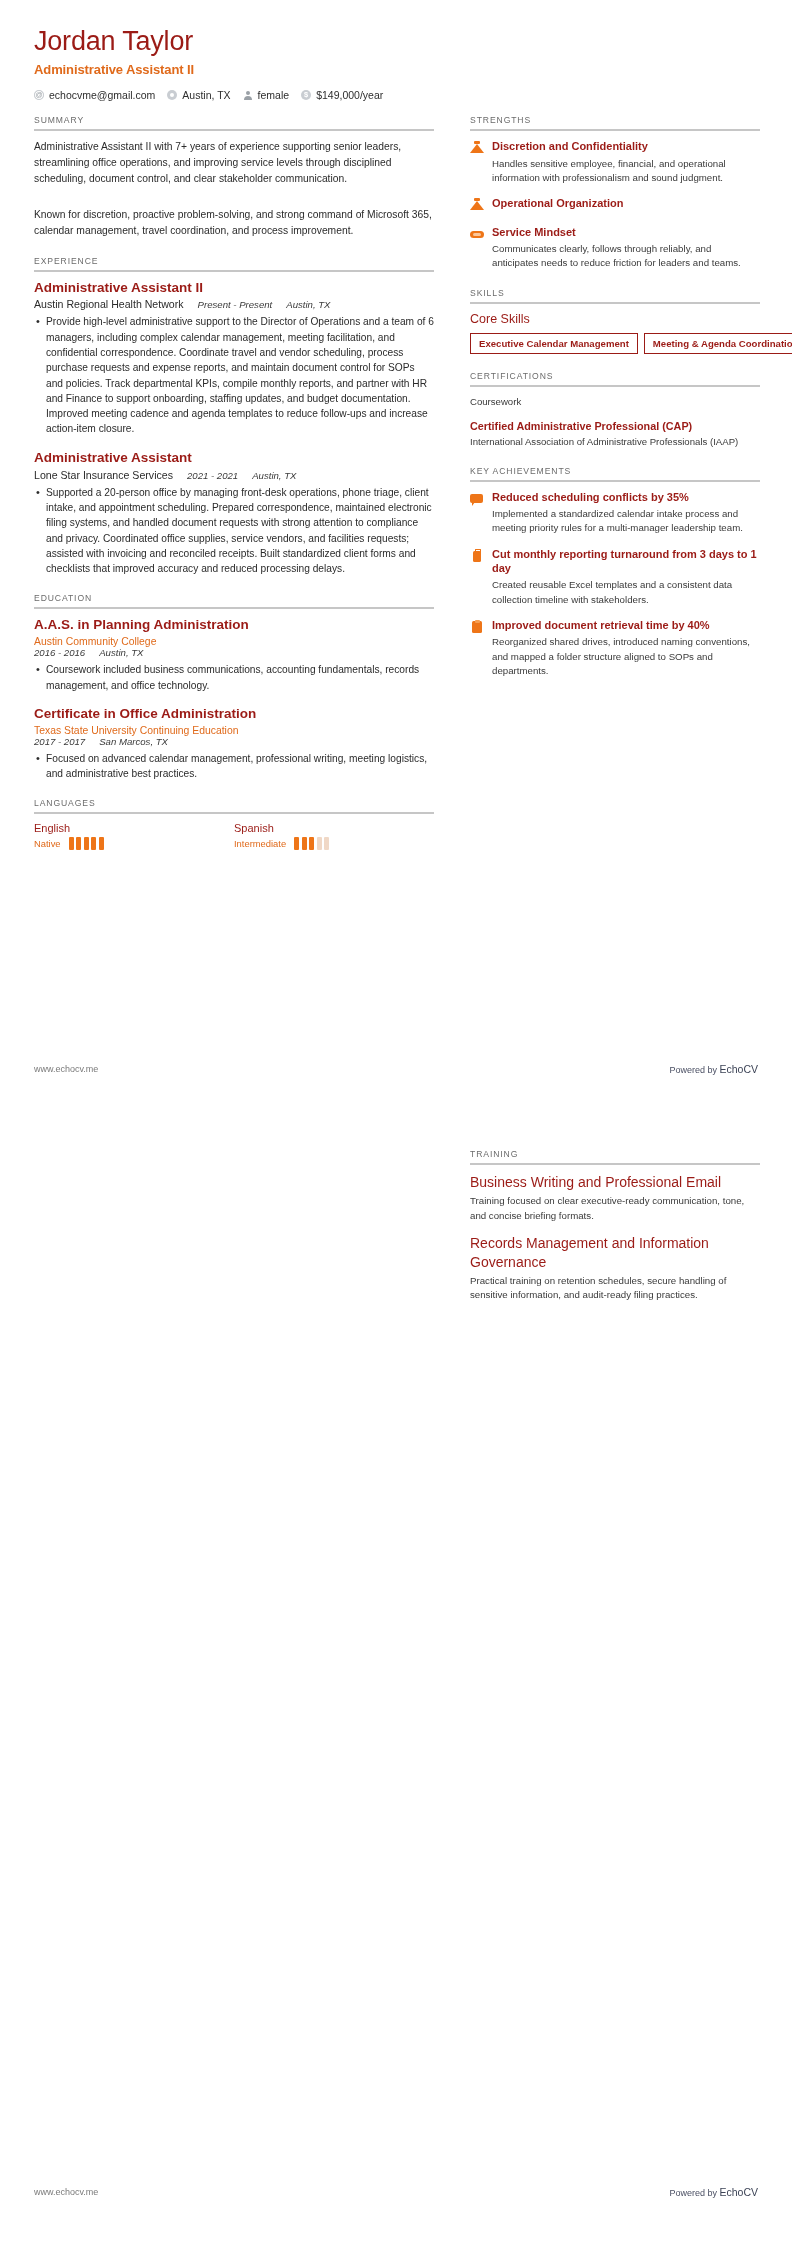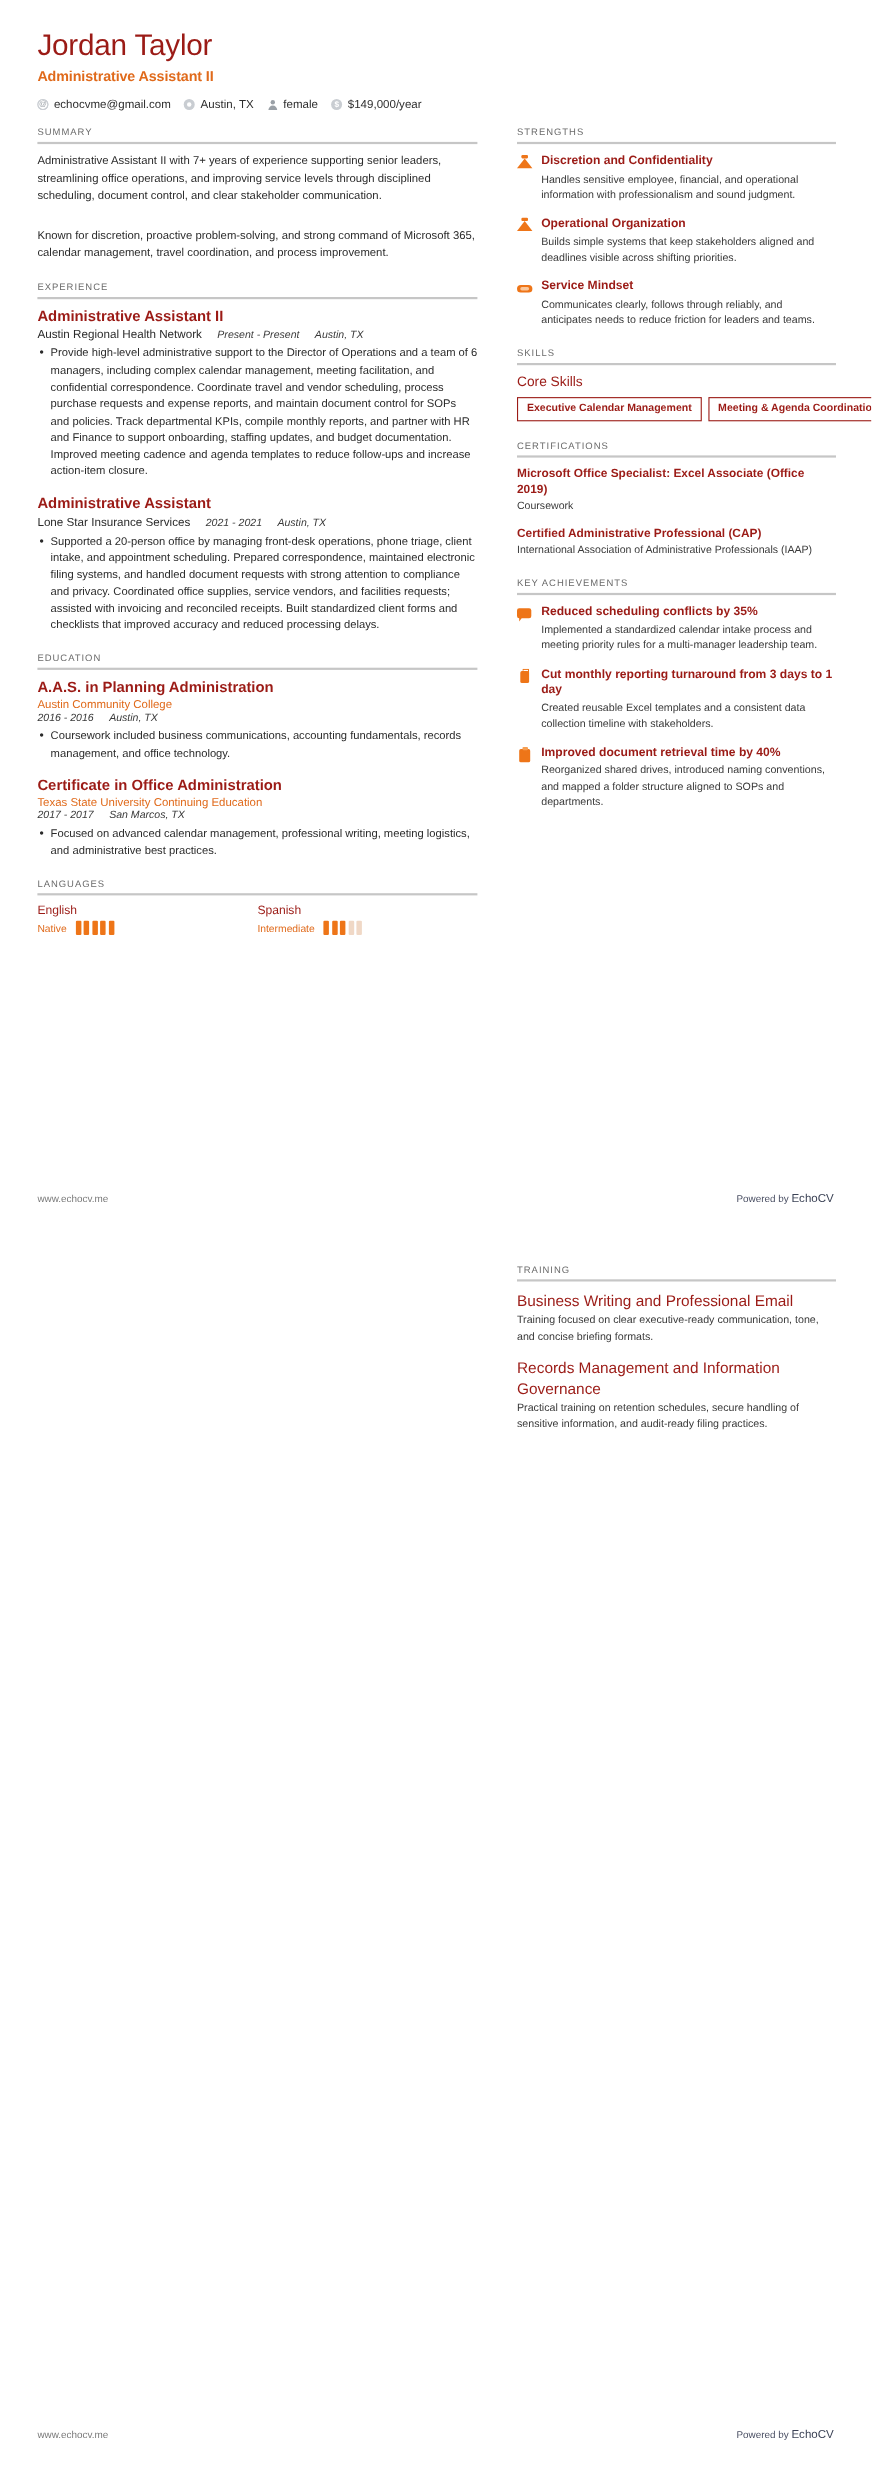--- a/index.html
+++ b/index.html
@@ -366,21 +366,21 @@
   .train-desc {
     font-size: 9.7px;
     line-height: 1.48;
     color: #3a3a3a;
   }
 
   
   .footer {
     position: absolute;
     left: 34px; right: 34px;
-    bottom: 27px;
+    bottom: 48px;
     display: flex;
     justify-content: space-between;
     align-items: center;
     font-size: 9px;
     color: #7a7a7a;
   }
   .footer-brand { color: #4a4f63; font-weight: 400; }
   .footer-brand b { font-weight: 400; font-size: 10.5px; color: #3c4356; }
 </style>
 </head>
@@ -527,21 +527,20 @@
             <div class="s-body">
               <div class="s-title">Discretion and Confidentiality</div>
               <div class="s-desc">Handles sensitive employee, financial, and operational information with professionalism and sound judgment.</div>
             </div>
           </div>
 
           <div class="strength">
             <span class="s-icon ico-flask"></span>
             <div class="s-body">
               <div class="s-title">Operational Organization</div>
-              <div class="s-desc">Builds simple systems that keep stakeholders aligned and deadlines visible across shifting priorities.</div>
             </div>
           </div>
 
           <div class="strength">
             <span class="s-icon ico-capsule"></span>
             <div class="s-body">
               <div class="s-title">Service Mindset</div>
               <div class="s-desc">Communicates clearly, follows through reliably, and anticipates needs to reduce friction for leaders and teams.</div>
             </div>
           </div>
@@ -558,21 +557,20 @@
             <span class="skill-tag">Microsoft 365 (Outlook, Excel, Word)</span>
             <span class="skill-tag">Document Control &amp; Filing</span>
             <span class="skill-tag">Expense Reporting</span>
           </div>
         </div>
 
         <div class="sect">
           <div class="sect-label">CERTIFICATIONS</div>
           <div class="sect-rule"></div>
           <div class="cert">
-            <div class="cert-name">Microsoft Office Specialist: Excel Associate (Office 2019)</div>
             <div class="cert-org">Coursework</div>
           </div>
           <div class="cert">
             <div class="cert-name">Certified Administrative Professional (CAP)</div>
             <div class="cert-org">International Association of Administrative Professionals (IAAP)</div>
           </div>
         </div>
 
         <div class="sect">
           <div class="sect-label">KEY ACHIEVEMENTS</div>

